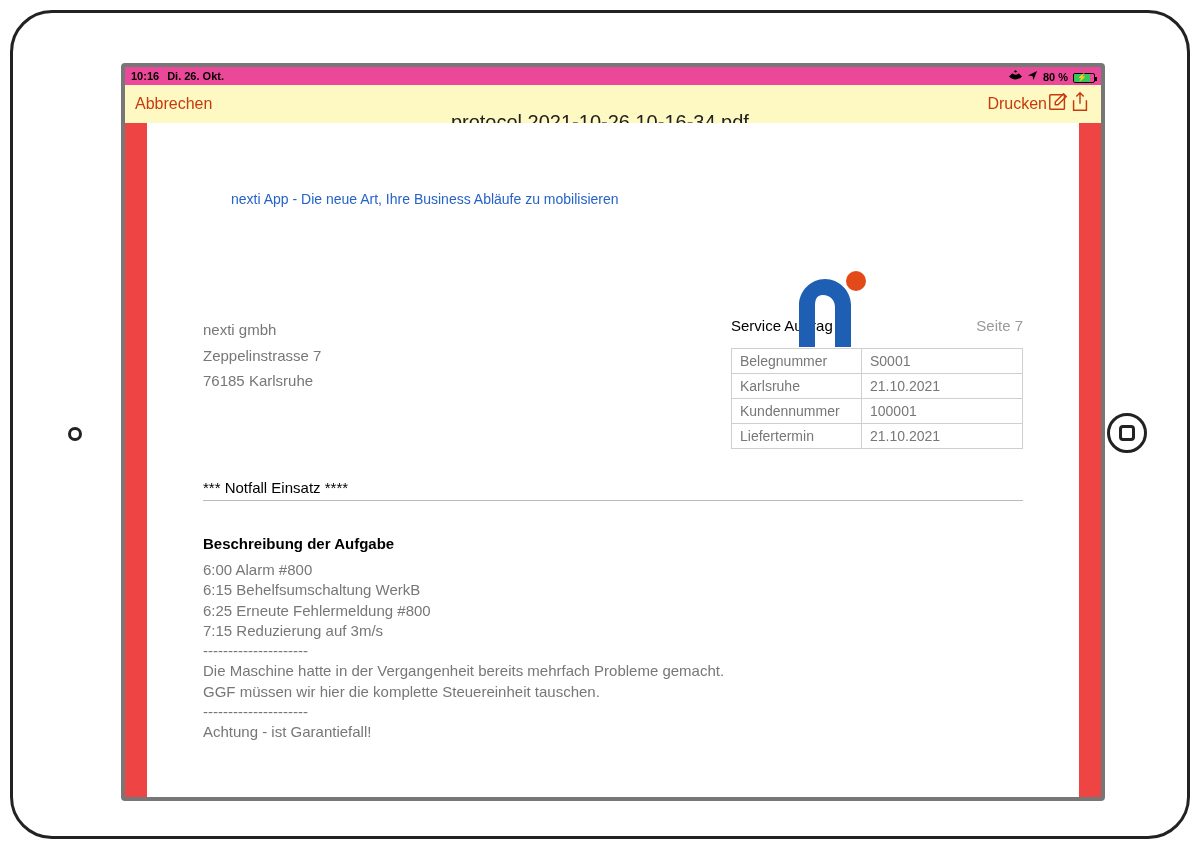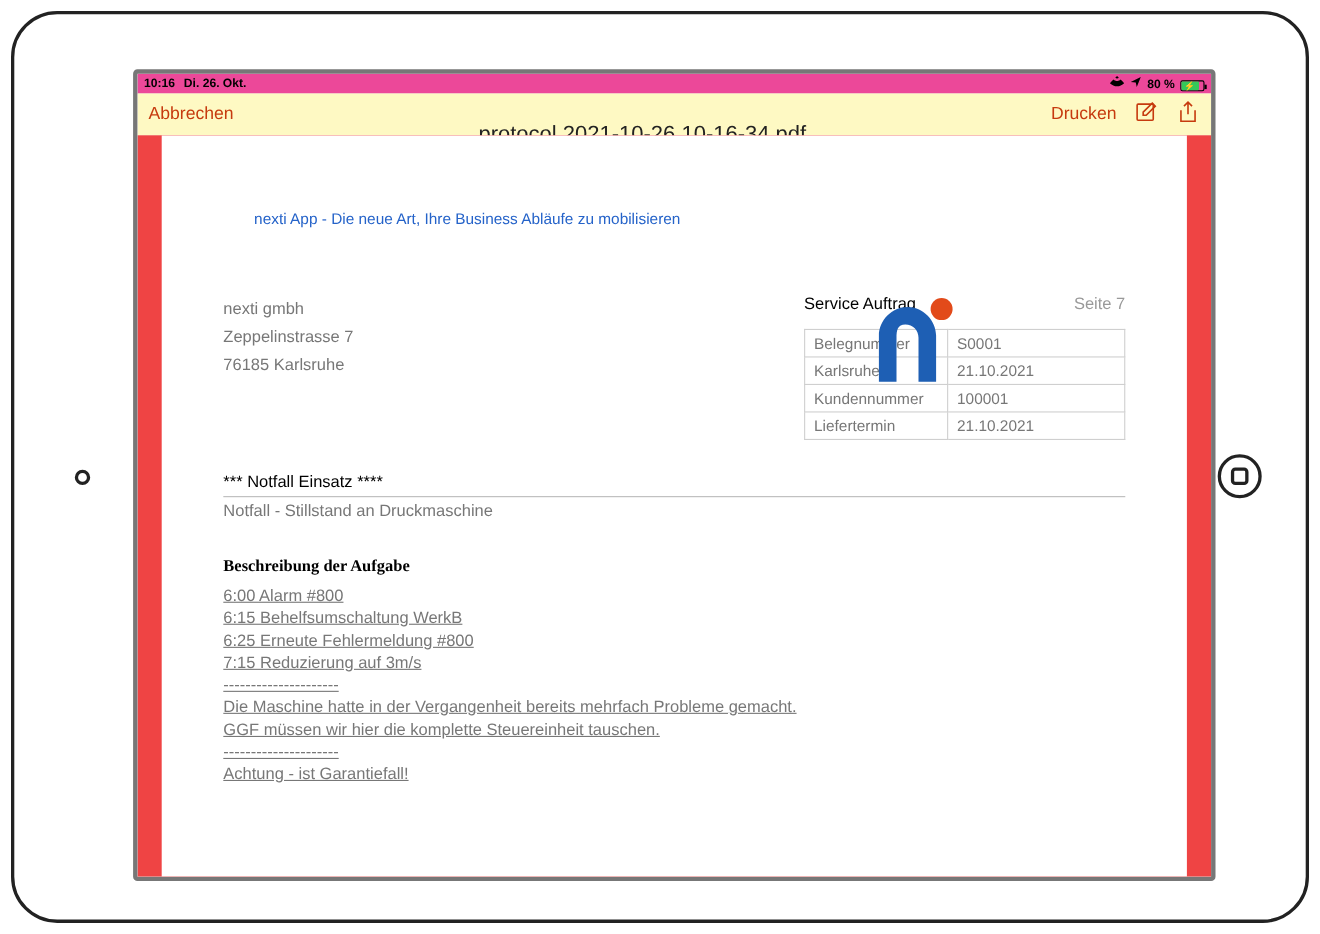--- a/index.html
+++ b/index.html
@@ -81,21 +81,21 @@
   .nav-bar {
     height: 38px;
     background: #fef9c3;
     display:flex;
     align-items:center;
     padding: 0 10px;
     font-size: 16px;
   }
   .nav-left { color:#c63a0e; }
   .nav-title { flex:1; text-align:center; color:#222; font-size:20px;margin-top:36px; }
-  .nav-right { display:flex; align-items:center; gap:16px; }
+  .nav-right { display:flex; align-items:center; }
   .nav-right .print { color:#c63a0e; }
   .icon-svg { width:22px; height:22px; }
   
   .doc-wrap {
     flex:1;
     background:#ef4444;
     padding: 0 22px;
     overflow:hidden;
   }
   .page {
@@ -109,21 +109,21 @@
     font-size:14px;
     margin-top:36px;
     margin-left:28px;
   }
   .logo {
     position:absolute;
     right: 210px; top: 146px;
   }
   .header-row {
     display:flex;
-    margin-top:61px;
+    margin-top:110px;
     justify-content:center;
   }
   .sender { color:#777; font-size:15px; line-height:1.7; }
   .meta-col { margin-left:auto; width:292px; }
   .meta-head { display:flex; font-size:15px; margin-bottom:14px; }
   .meta-head .title { color:#000; font-weight:500; }
   .meta-head .page-no { margin-left:auto; color:#999; }
   .meta-table { width:100%; border-collapse:collapse; font-size:14px; }
   .meta-table td {
     border:1px solid #cfcfcf;
@@ -132,22 +132,22 @@
   }
   .meta-table td:first-child { width:130px; }
   .section-title {
     margin-top:30px;
     font-size:15px;
     color:#000;
     padding-bottom:4px;
     border-bottom:1px solid #bbb;
   }
   .section-sub { color:#777; font-size:15px; margin-top:4px; }
-  .desc-head { font-weight:700; font-size:15px; margin-top:34px; color:#000;font-family:Liberation Serif, serif;}
-  .desc-body { color:#777; font-size:15px; margin-top:8px; line-height:1.35; white-space:pre-line;text-decoration:underline; }
+  .desc-head { font-weight:700; font-size:15px; margin-top:34px; color:#000;}
+  .desc-body { color:#777; font-size:15px; margin-top:8px; line-height:1.35; white-space:pre-line; }
 </style>
 </head>
 <body>
 
 <div class="tablet-frame">
   <div class="home-circle-l"></div>
   <div class="home-circle-r">
       <div class="inner"></div>
     </div>
 
@@ -238,21 +238,20 @@
               <tr>
                     <td>Liefertermin</td>
                     <td>21.10.2021</td>
                   </tr>
             </tbody>
               </table>
           </div>
         </div>
 
         <div class="section-title">*** Notfall Einsatz ****</div>
-        <div class="section-sub">Notfall - Stillstand an Druckmaschine</div>
 
         <div class="desc-head">Beschreibung der Aufgabe</div>
         <div class="desc-body">6:00 Alarm #800
 6:15 Behelfsumschaltung WerkB
 6:25 Erneute Fehlermeldung #800
 7:15 Reduzierung auf 3m/s
 ---------------------
 Die Maschine hatte in der Vergangenheit bereits mehrfach Probleme gemacht.
 GGF müssen wir hier die komplette Steuereinheit tauschen.
 ---------------------

